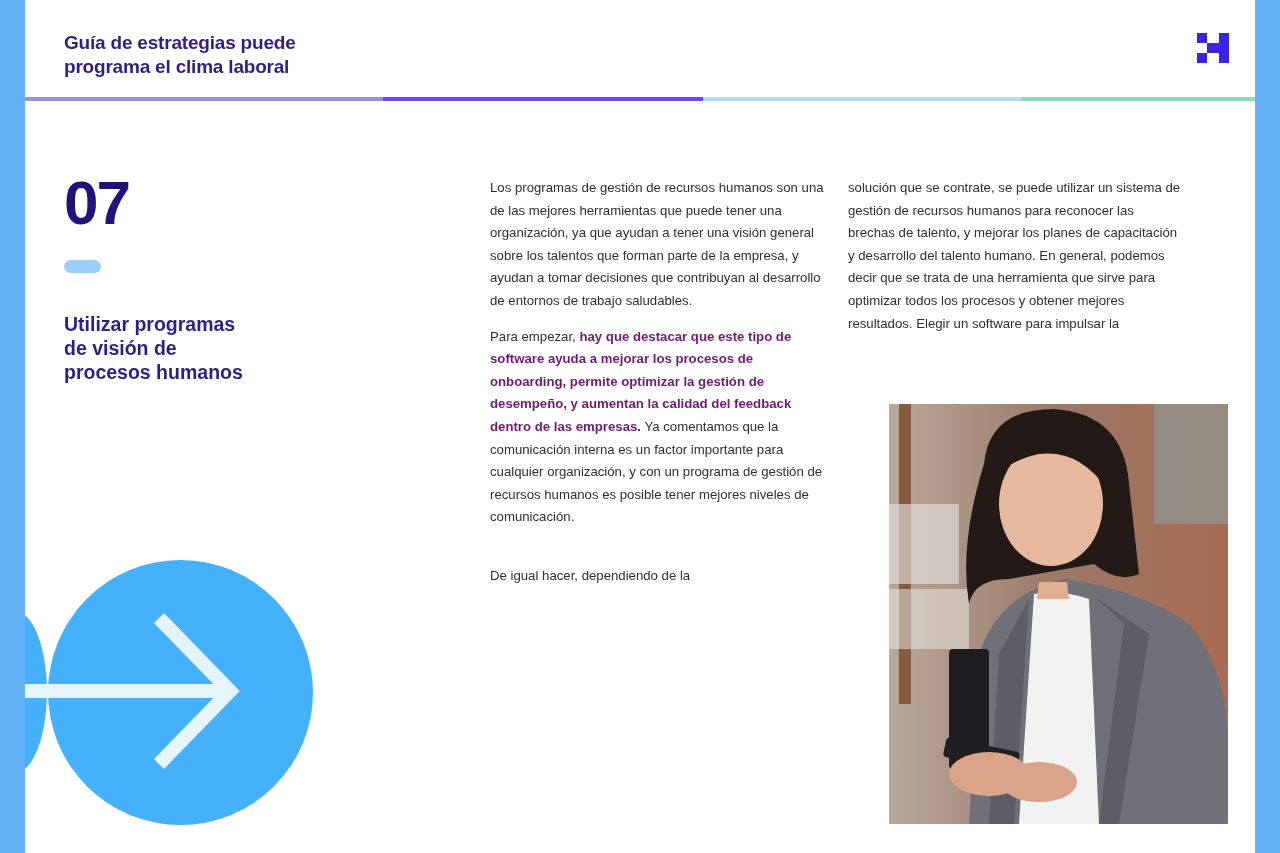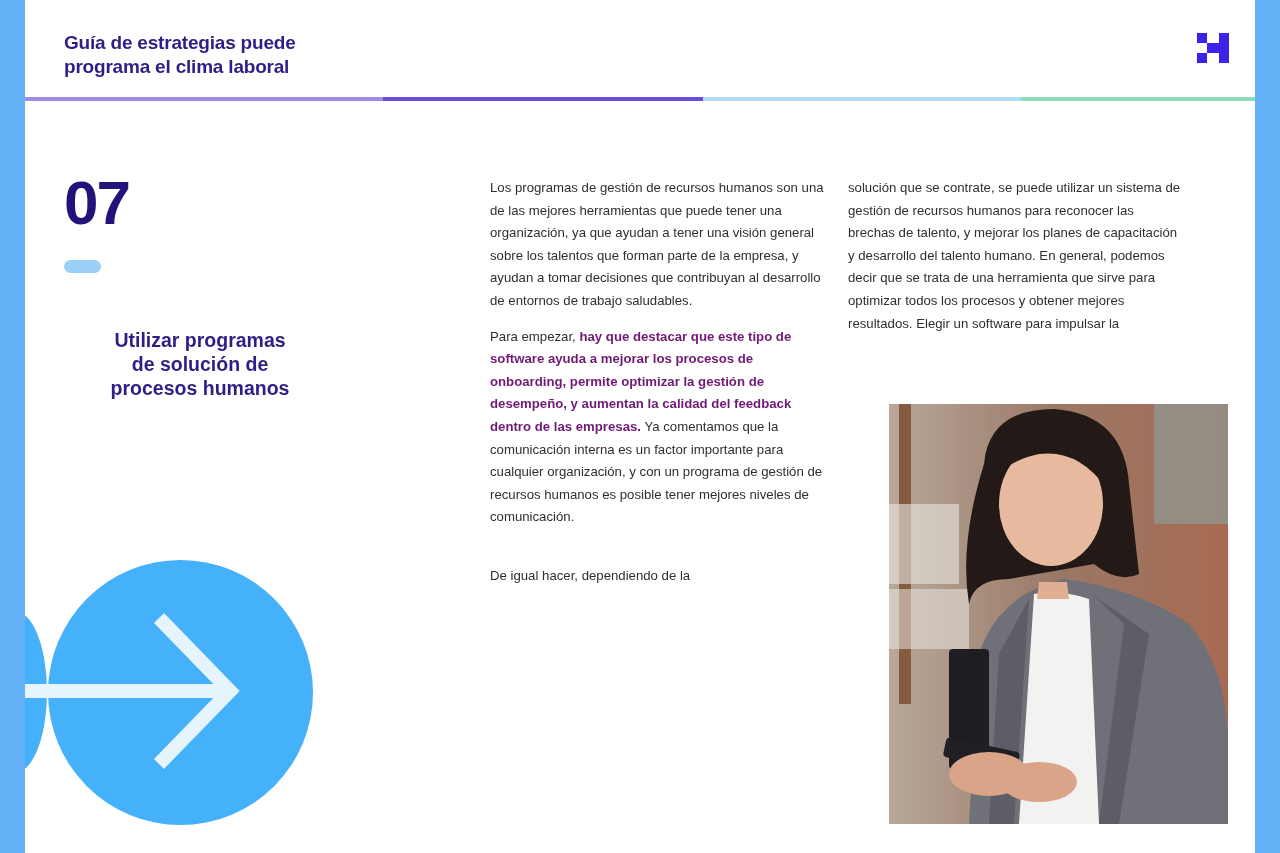--- a/index.html
+++ b/index.html
@@ -25,21 +25,21 @@
     position: absolute; left: 39px; top: 168px;
     font-size: 62px; line-height: 70px; color: #22137a; letter-spacing: -2px;
     font-weight: 700; margin: 0;
   }
   .pill {
     position: absolute; left: 39px; top: 260px; width: 37px; height: 13px;
     border-radius: 7px; background: #9ad0f7;
   }
   .section-title {
     position: absolute; left: 39px; top: 312px; width: 240px;
-    font-size: 19.5px; line-height: 24px; font-weight: 600; color: #2d1f86; margin: 16px; text-align: center;
+    font-size: 19.5px; line-height: 24px; font-weight: 600; color: #2d1f86; margin: 0;
   }
   .circle-small {
     position: absolute; left: -40px; top: 612px; width: 62px; height: 160px;
     border-radius: 50%; background: #45b1fb;
   }
   .circle-big {
     position: absolute; left: 23px; top: 560px; width: 265px; height: 265px;
     border-radius: 50%; background: #45b1fb;
   }
   .arrow { position: absolute; left: 0; top: 600px; width: 240px; height: 180px; }
@@ -75,21 +75,21 @@
     <span style="width:320px;background:#6a4be0"></span>
     <span style="width:318px;background:#b4dcf6"></span>
     <span style="width:234px;background:#8cdcbb"></span>
   </div>
 
   <div class="num">07</div>
   <div class="pill"></div>
 
   <h2 class="section-title">
     <span>Utilizar programas</span><br>
-    <span>de solución de</span><br>
+    <span>de visión de</span><br>
     <span>procesos humanos</span>
   </h2>
 
   <div class="circle-small"></div>
   <div class="circle-big"></div>
   <svg class="arrow" viewBox="0 0 240 180">
     <line x1="0" y1="91" x2="200" y2="91" stroke="#e6f4fd" stroke-width="14"></line>
     <polyline points="134,18 205,91 134,164" fill="none" stroke="#e6f4fd" stroke-width="14" stroke-linejoin="miter"></polyline>
   </svg>
 

